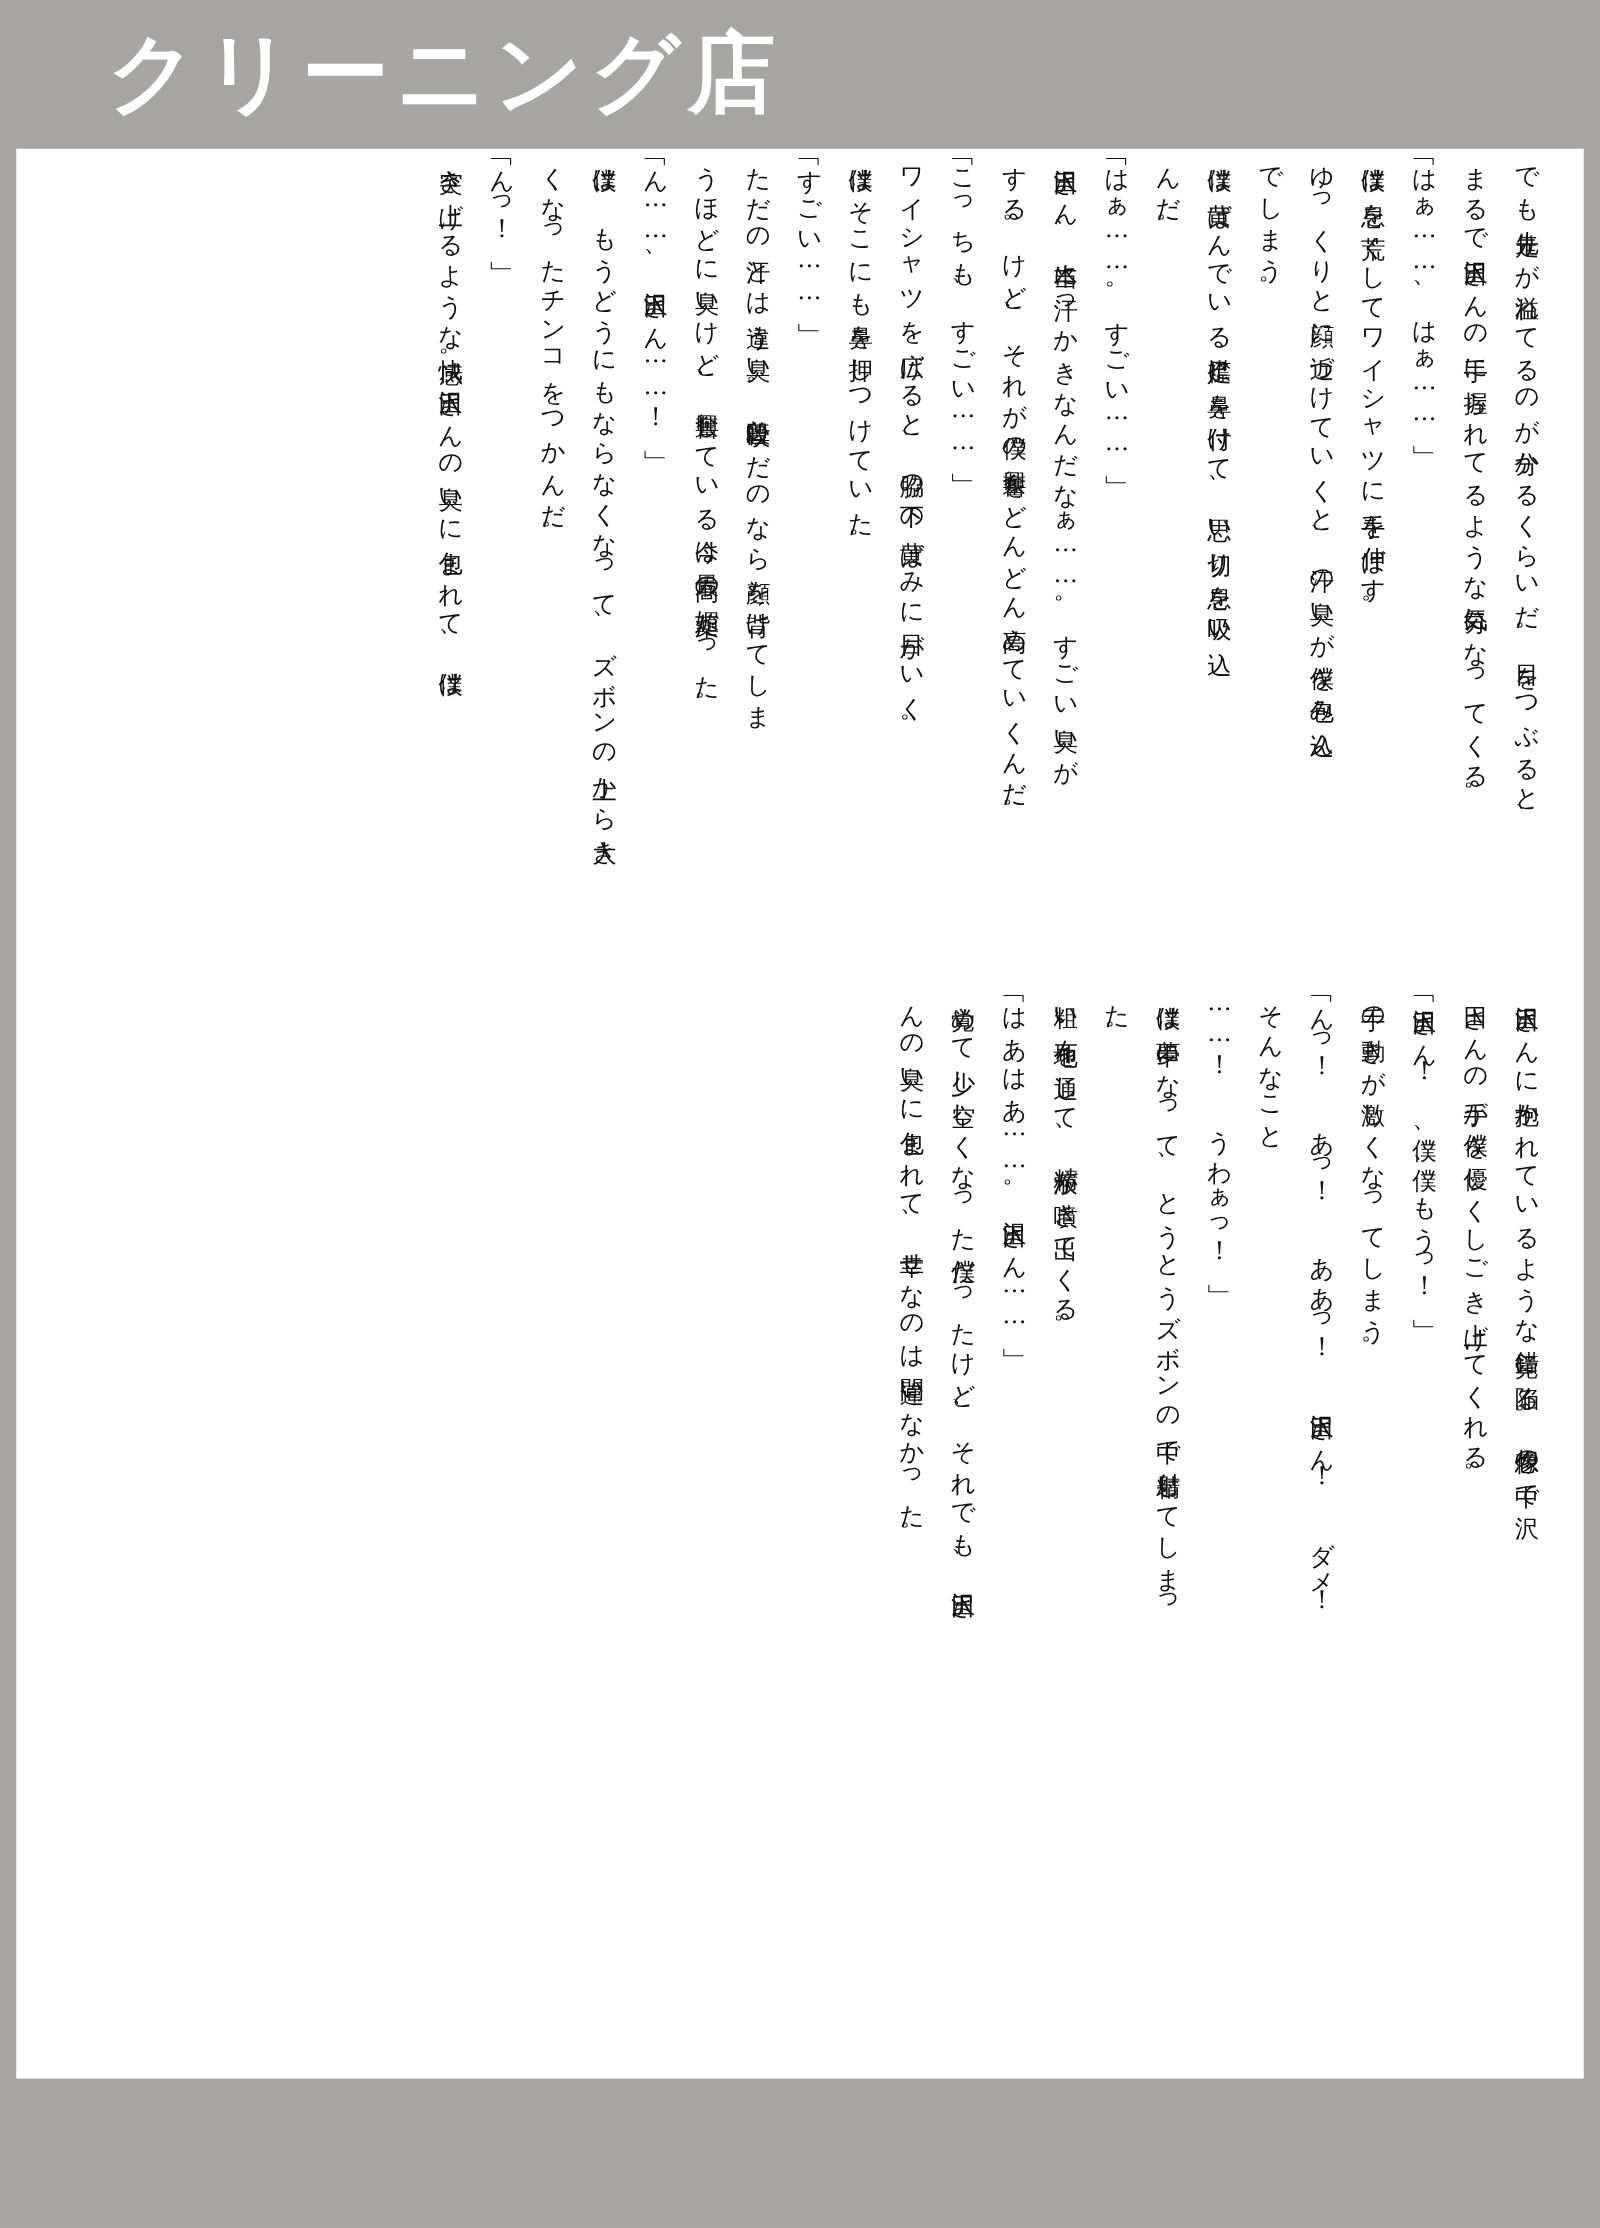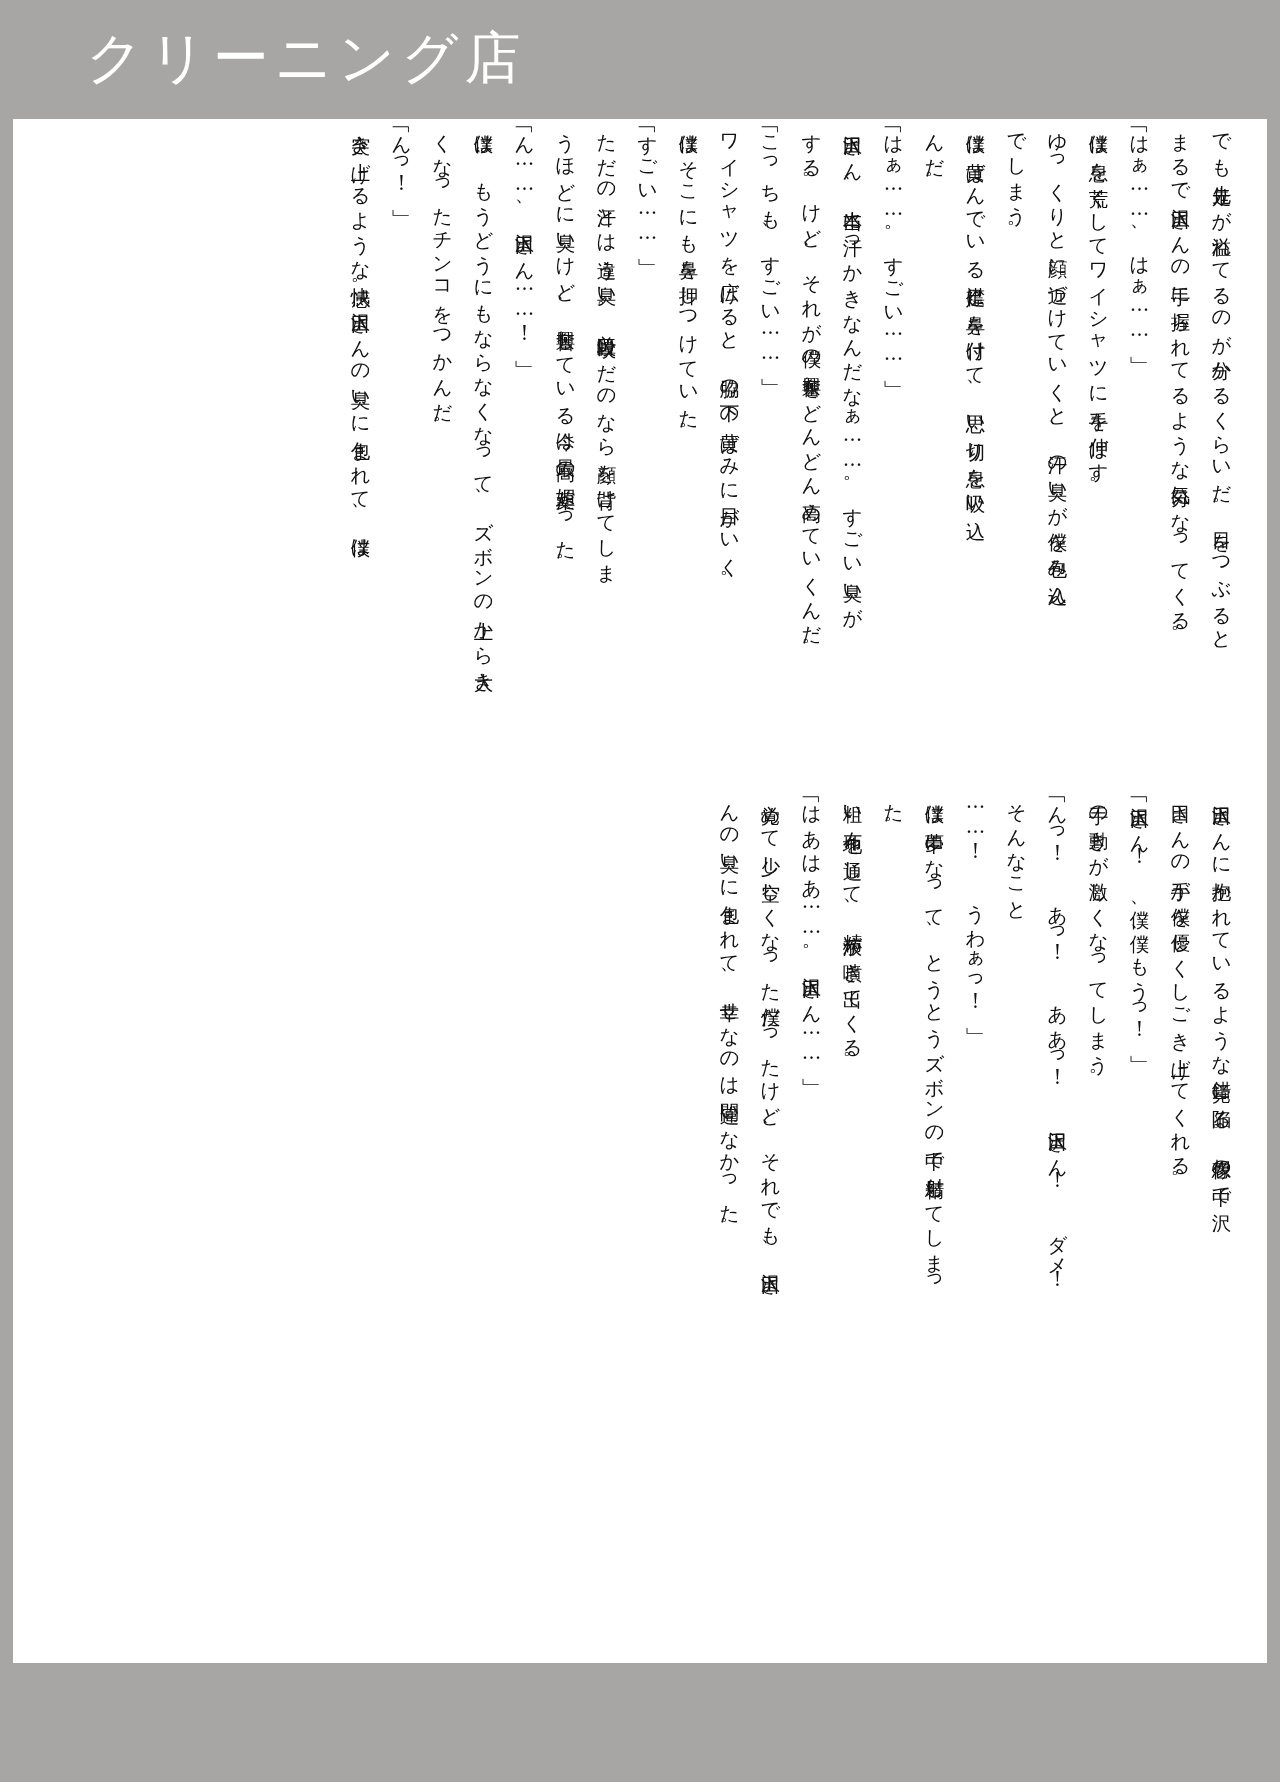--- a/index.html
+++ b/index.html
@@ -41,26 +41,26 @@
     width: 1280px;
     height: 119px;
     background: #a8a6a4;
   }
 
   .header-title {
     position: absolute;
     left: 86px;
     top: 8px;
     font-family: "DejaVu Sans", "Liberation Sans", sans-serif;
-    font-size: 56px;
+    font-size: 70px;
     line-height: 100px;
     letter-spacing: 6px;
     color: #ffffff;
     white-space: nowrap;
-    font-weight: 400;
+    font-weight: 700;
   }
 
   
   .footer-band {
     position: absolute;
     left: 0px;
     top: 1663px;
     width: 1280px;
     height: 119px;
     background: #a8a6a4;

